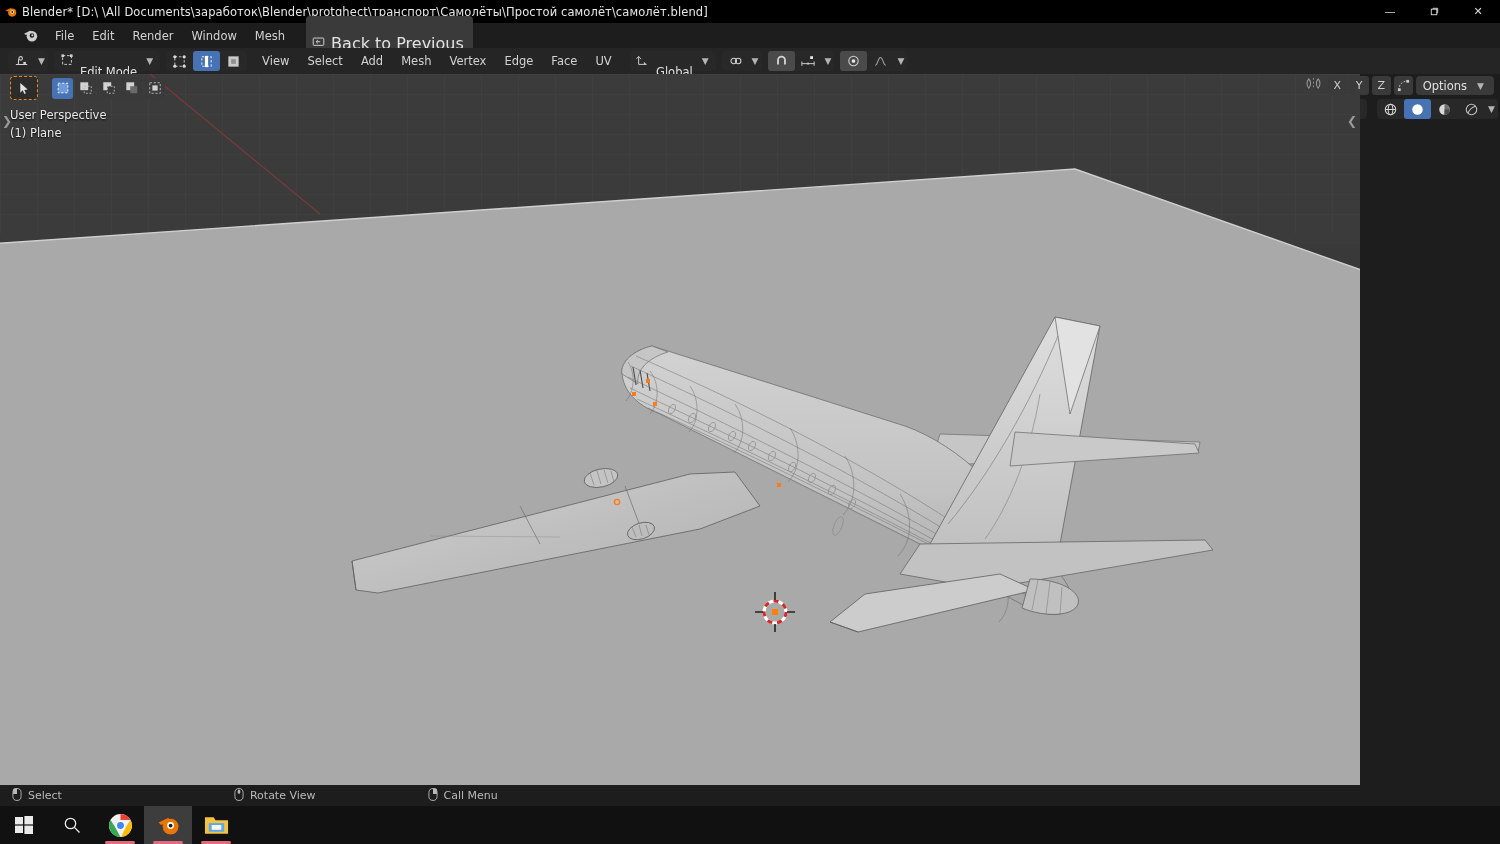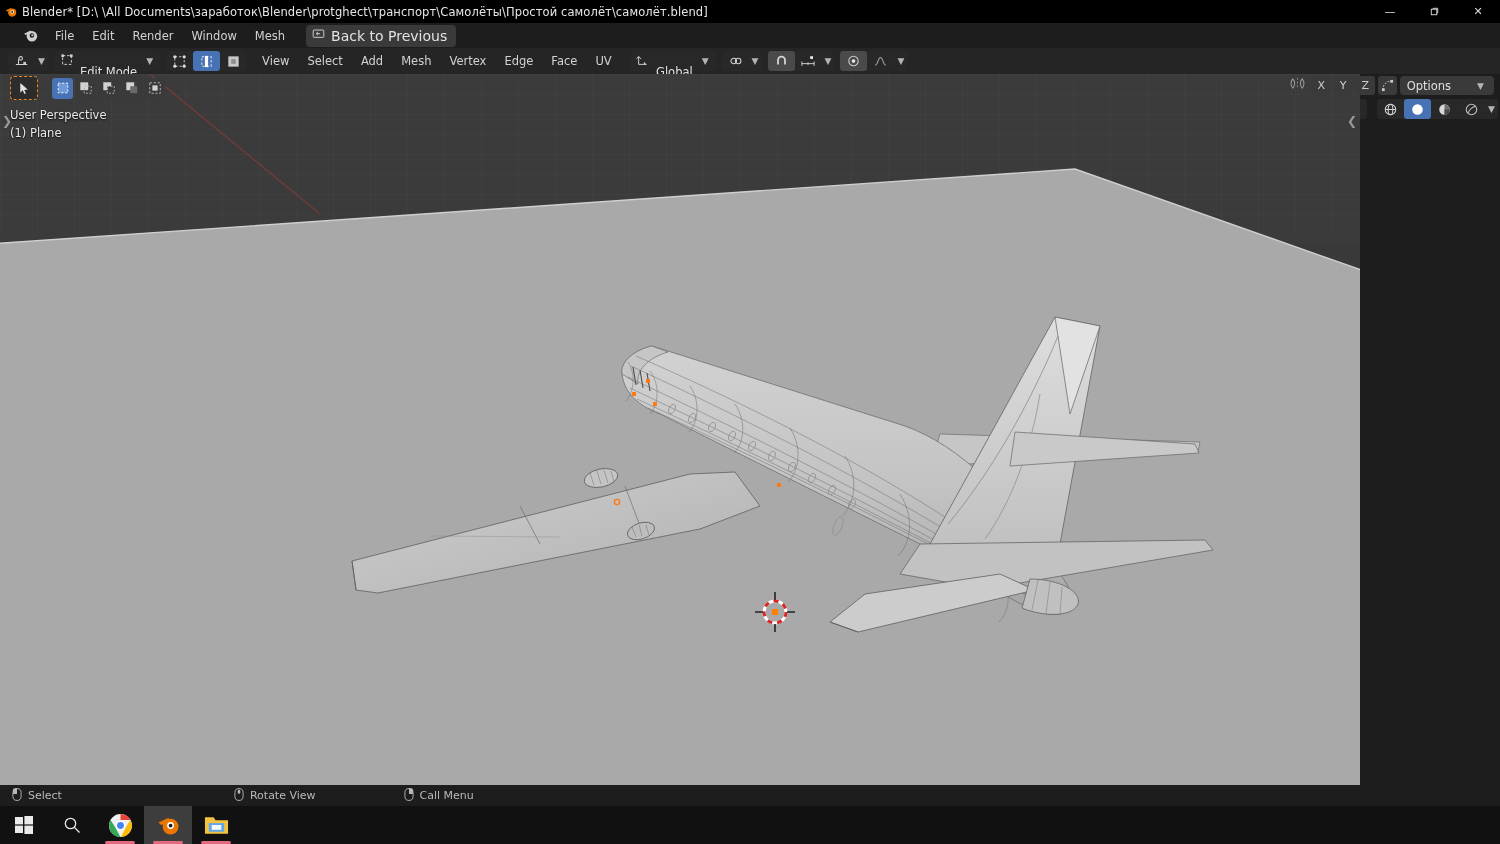--- a/index.html
+++ b/index.html
@@ -16,21 +16,21 @@
   .wbtns{position:absolute;right:0;top:0;height:23px;display:flex;}
   .wbtn{width:44px;height:23px;display:flex;align-items:center;justify-content:center;
         color:#dcdcdc;font-size:11px;}
 
   
   .topbar{position:absolute;left:0;top:23px;width:1500px;height:25px;background:#1d1d1d;
           display:flex;align-items:center;margin-left:14px;}
   .blender-logo{width:32px;height:25px;display:flex;align-items:center;justify-content:center;}
   .menu{color:#d2d2d2;font-size:11.5px;padding:3px 9px;border-radius:3px;white-space:nowrap;}
   .btn-prev{display:flex;align-items:center;gap:6px;background:#3a3a3a;border-radius:4px;
-            padding:3px 9px 3px 6px;margin-left:12px;color:#e2e2e2;font-size:14px;}
+            padding:18px 9px 3px 6px;margin-left:12px;color:#e2e2e2;font-size:16px;}
   .topbar-right{position:absolute;right:4px;top:23px;height:25px;display:flex;align-items:center;gap:4px;}
   .field{display:flex;align-items:center;background:#282828;border-radius:4px;height:19px;}
   .field .pre{display:flex;align-items:center;gap:3px;background:#303030;border-radius:4px 0 0 4px;
               padding:0 5px;height:19px;}
   .field .txt{color:#e2e2e2;font-size:11.5px;padding:0 8px 0 6px;min-width:86px;white-space:nowrap;}
   .ficon{width:17px;height:19px;display:flex;align-items:center;justify-content:center;}
   .ficon.on{background:#4b4b4b;border-radius:3px;}
   .ficon.dim svg,.ficon.dim{opacity:.42;}
 
   
@@ -51,21 +51,21 @@
            display:flex;align-items:center;padding-left:10px;}
   .tool-active{width:26px;height:22px;border:1.5px dashed #e08b1a;border-radius:4px;
                display:flex;align-items:center;justify-content:center;background:#2c2c2c;}
   .selmodes{display:flex;align-items:center;gap:2px;margin-left:14px;}
   .selmode{width:21px;height:21px;display:flex;align-items:center;justify-content:center;
            background:#3a3a3a;border-radius:3px;}
   .selmode.active{background:#4772b3;}
   .toolrow-right{position:absolute;right:6px;top:76px;display:flex;align-items:center;gap:3px;}
   .axbtn{width:19px;height:19px;background:#3a3a3a;border-radius:3px;color:#cfcfcf;font-size:11px;
          display:flex;align-items:center;justify-content:center;}
-  .optbtn{display:flex;align-items:center;gap:23px;background:#3a3a3a;border-radius:4px;
+  .optbtn{display:flex;align-items:center;gap:7px;background:#3a3a3a;border-radius:4px;
           height:19px;padding:0 7px;color:#e0e0e0;font-size:11.5px;justify-content:center;}
 
   
   .viewport{position:absolute;left:0;top:74px;width:1360px;height:711px;overflow:hidden;background:#393939;}
   .vp-text{position:absolute;left:10px;color:#e8e8e8;font-size:11.5px;text-shadow:0 1px 2px #000;
            pointer-events:none;}
   .panel-arrow{position:absolute;color:#9a9a9a;font-size:12px;}
 
   
   .statusbar{position:absolute;left:0;top:785px;width:1500px;height:21px;background:#1d1d1d;
@@ -574,21 +574,21 @@
     </div>
     <div class="hint" style="margin-left:172px;">
       <span>
         <svg width="10" height="13" viewBox="0 0 10 14">
             <rect x="0.6" y="0.6" width="8.8" height="12.8" rx="4.4" fill="none" stroke="#b9b9b9" stroke-width="1"></rect>
             <rect x="3.6" y="1.8" width="2.8" height="4.4" rx="1.4" fill="#b9b9b9"></rect>
           </svg>
       </span>
       <span>Rotate View</span>
     </div>
-    <div class="hint" style="margin-left:88px;">
+    <div class="hint" style="margin-left:112px;">
       <span>
         <svg width="10" height="13" viewBox="0 0 10 14">
             <rect x="0.6" y="0.6" width="8.8" height="12.8" rx="4.4" fill="none" stroke="#b9b9b9" stroke-width="1"></rect>
             <path d="M9.2 1.2 A4.4 4.4 0 0 0 5 0.6 V6.4 H9.2 Z" fill="#b9b9b9"></path>
           </svg>
       </span>
       <span>Call Menu</span>
     </div>
   </div>
 

